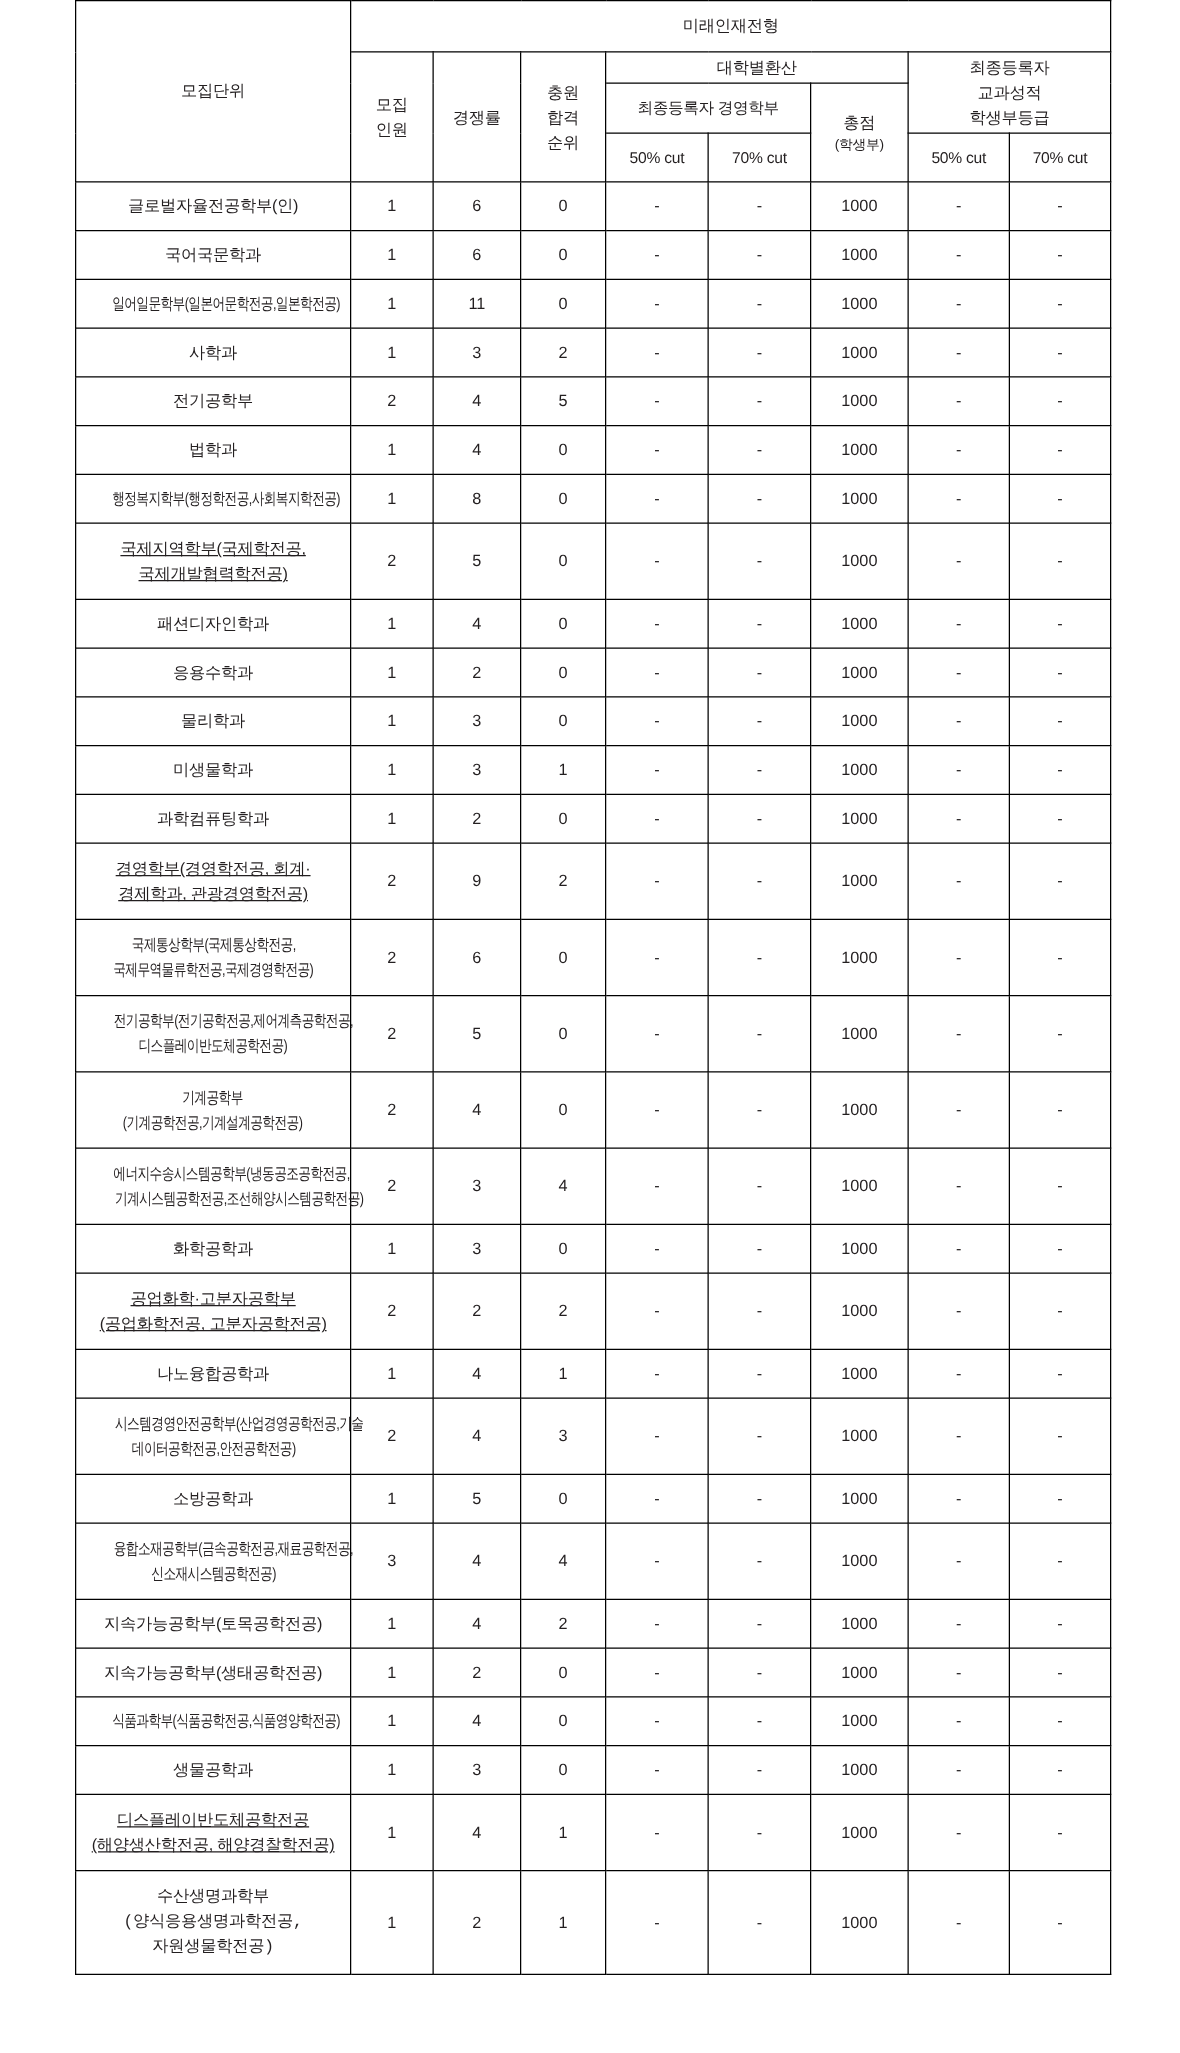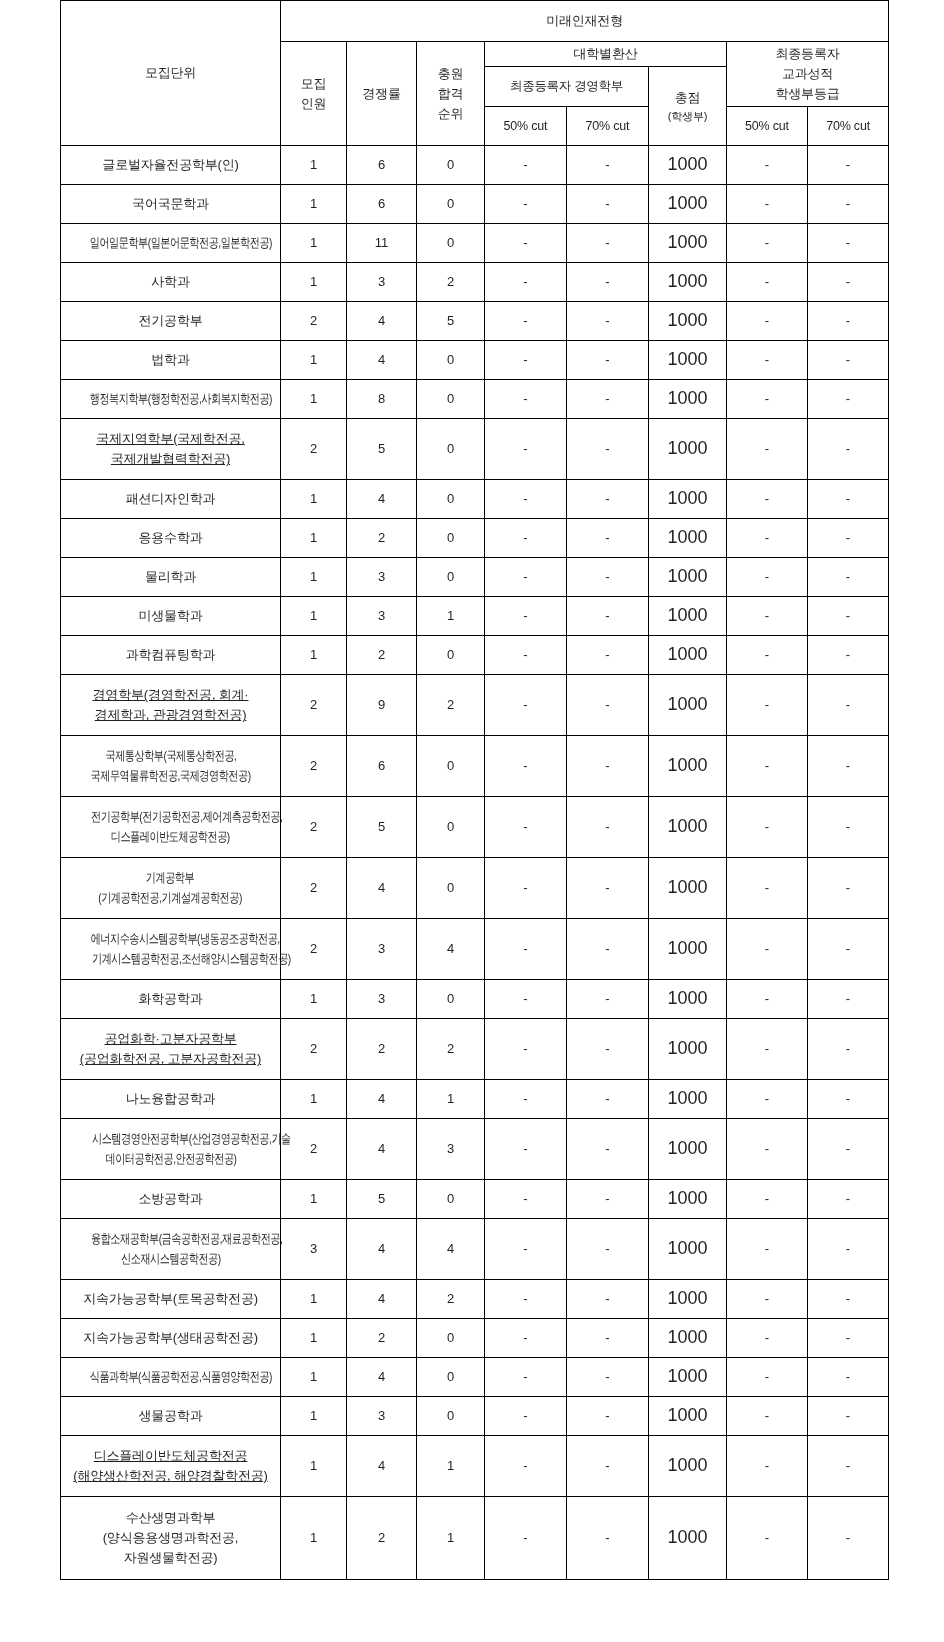--- a/index.html
+++ b/index.html
@@ -74,35 +74,35 @@
   tbody td {
     height: 34px;
     font-size: 13px;
   }
   td.unit {
     text-align: center;
     letter-spacing: -0.2px;
     padding: 3px 4px;
   }
   td.unit.two-line { height: 56px; text-decoration: underline; }
-  td.unit.three-line { height: 78px; }
+  td.unit.three-line { height: 78px; font-family: Liberation Mono, monospace; }
 
   
   td.unit .squeeze {
     display: inline-block;
     transform: scaleX(0.78);
     transform-origin: center center;
     white-space: nowrap;
     letter-spacing: -0.6px;
   }
   td.unit .line { display: block; }
 
   td.num  { font-size: 13px; }
   td.dash { font-size: 13px; color: #231f20; }
-  td.total { font-size: 18px; }
+  td.total { font-size: 13px; }
 </style>
 </head>
 <body>
 
 <div class="sheet">
   <table class="admissions">
     <colgroup>
       <col class="c-unit">
         <col class="c-quota">
         <col class="c-ratio">

